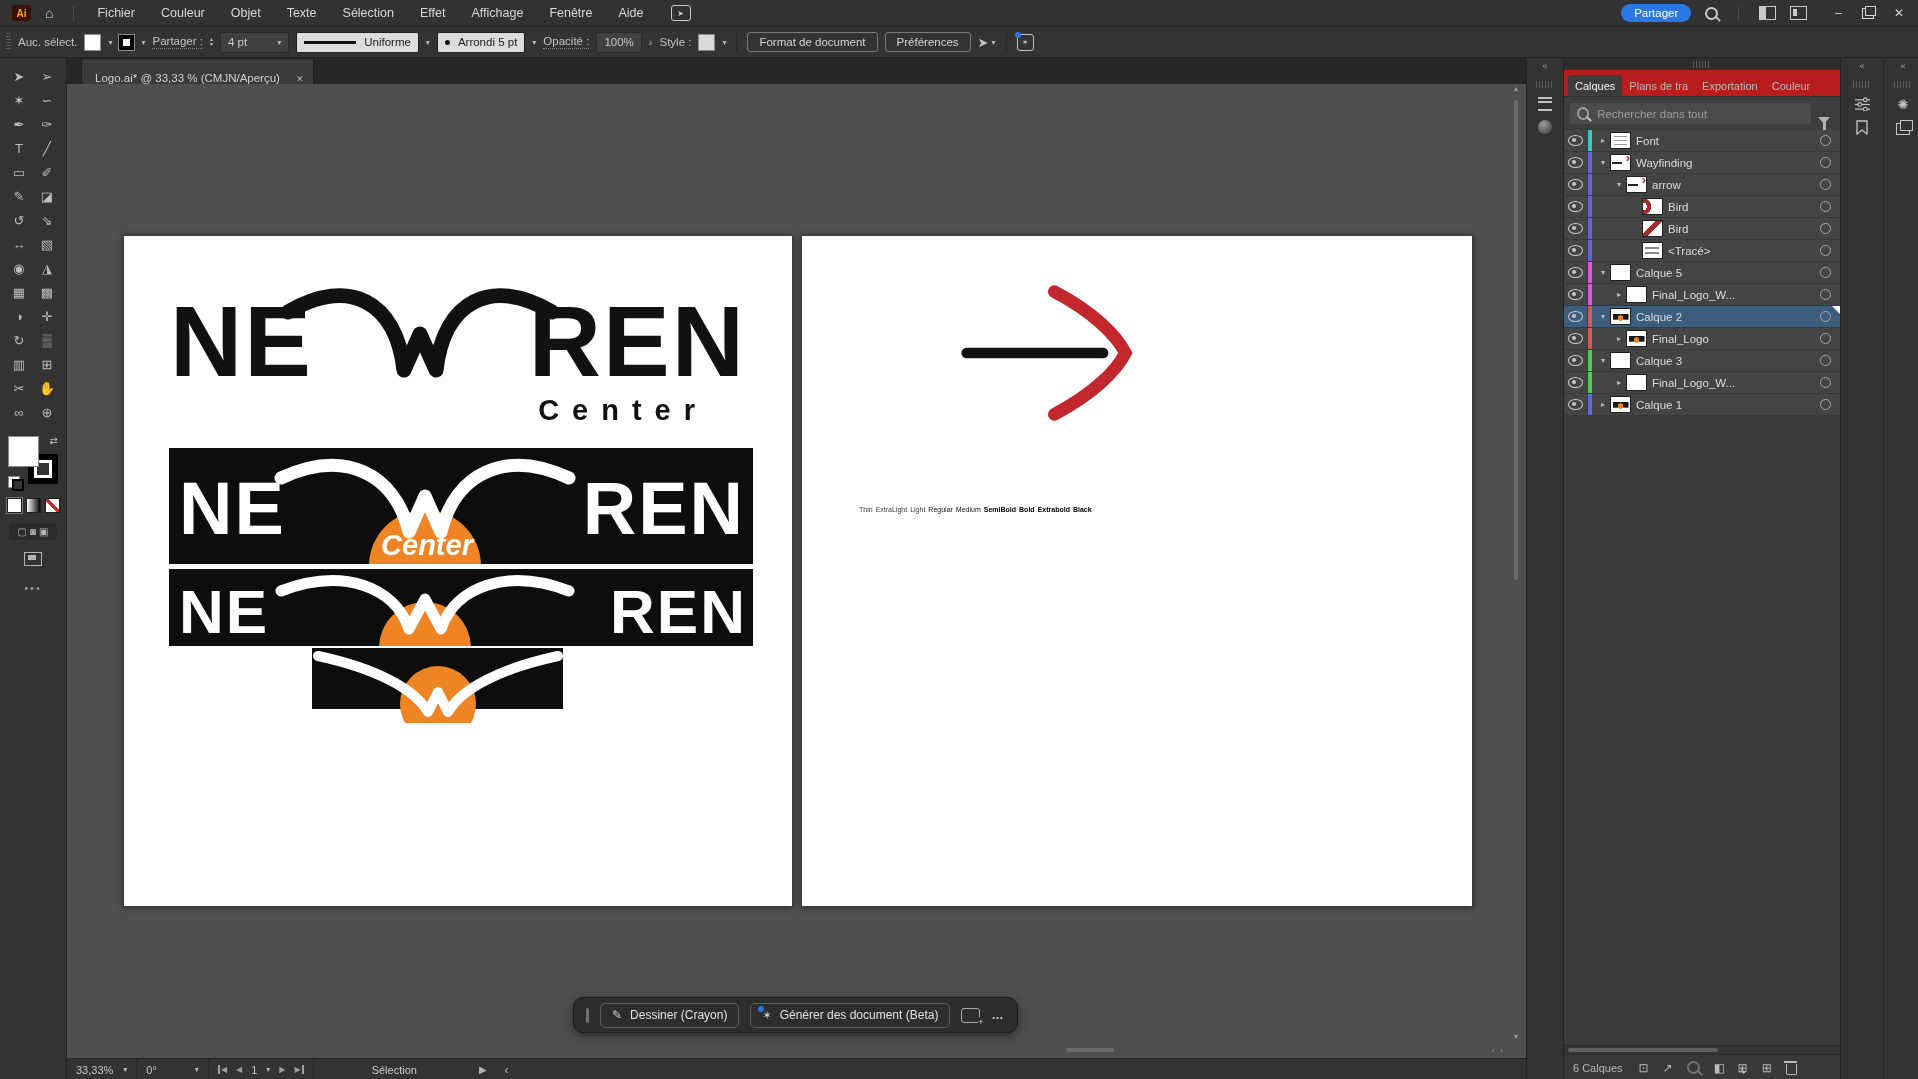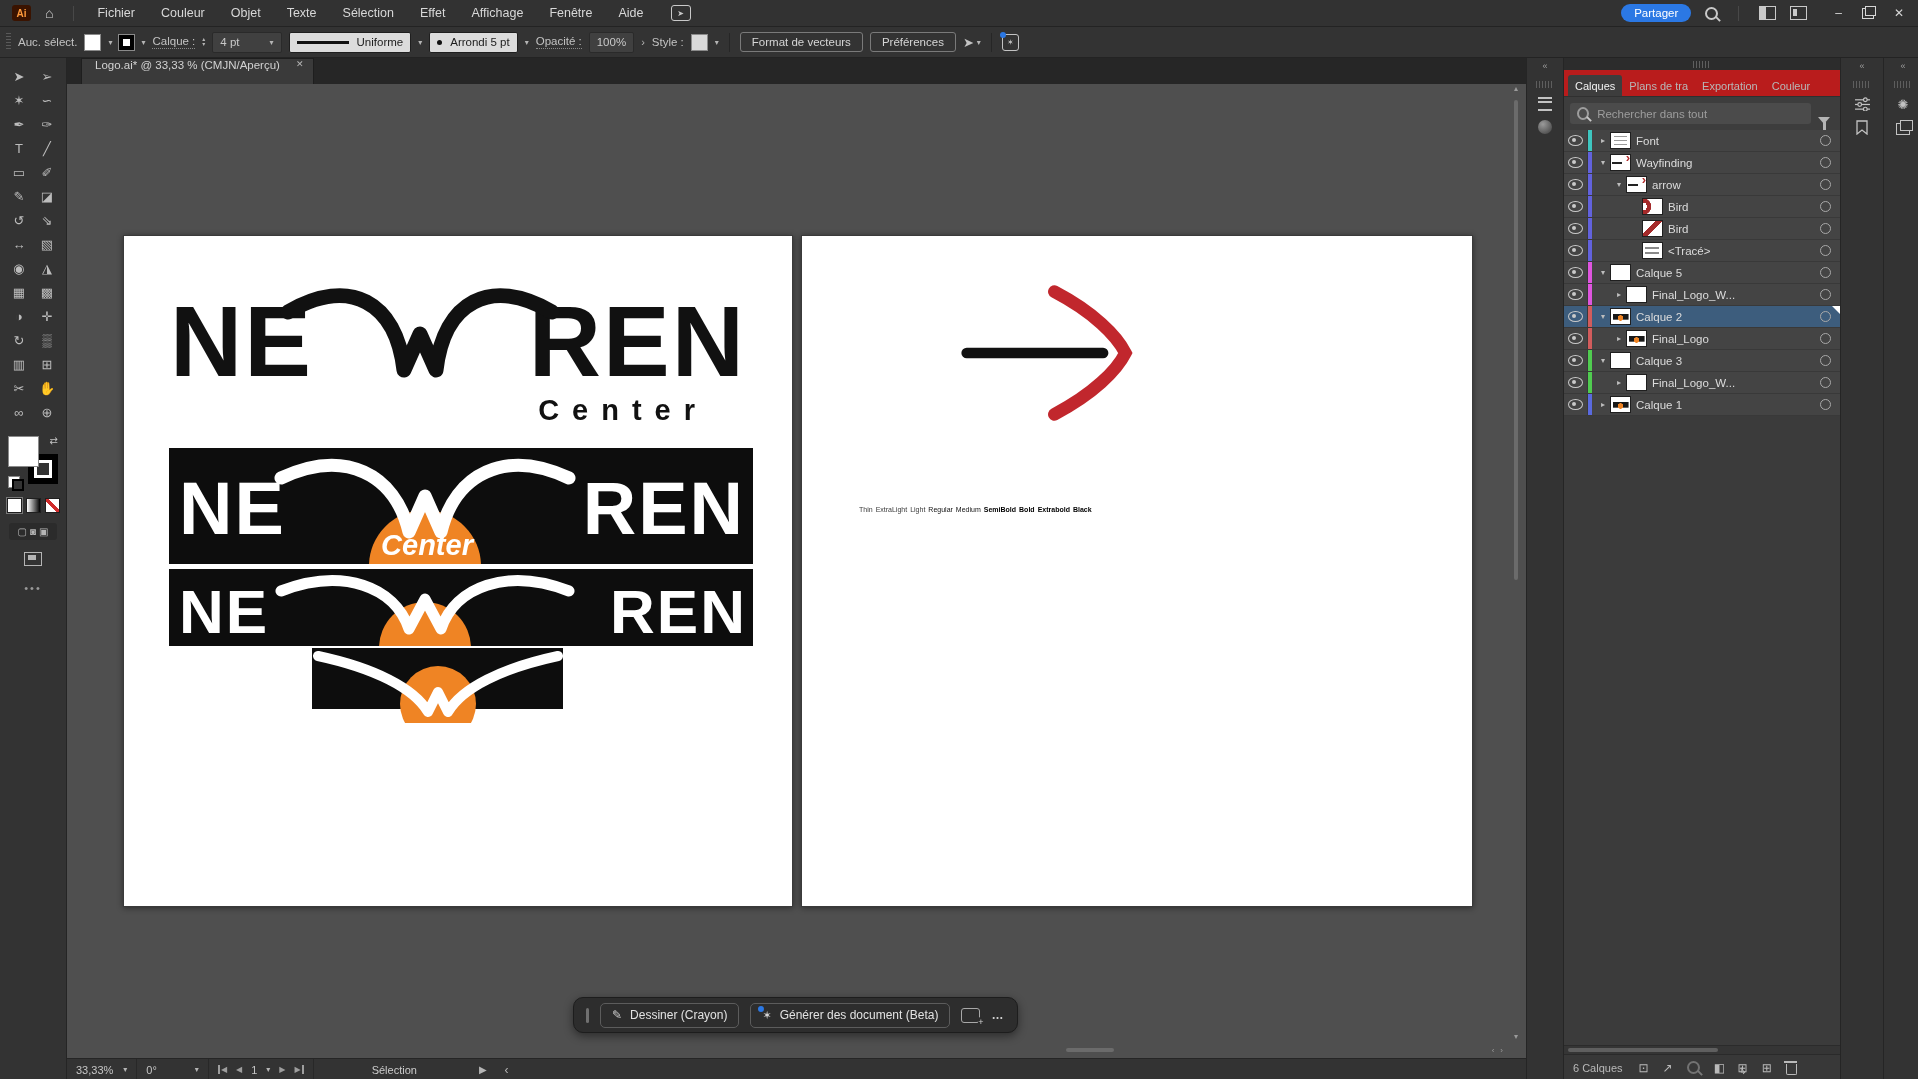--- a/index.html
+++ b/index.html
@@ -64,21 +64,21 @@
   .ms-grad{background:linear-gradient(90deg,#fff,#000)}
   .ms-none{background:#fff;position:relative;overflow:hidden}
   .ms-none::after{content:"";position:absolute;inset:0;background:linear-gradient(45deg,transparent 42%,#cf2b2b 42% 58%,transparent 58%)}
   .draw-modes{width:48px;margin:10px auto 0;display:flex;justify-content:center;gap:3px;background:#2b2b2b;border-radius:3px;padding:3px 0;color:#b5b5b5;font-size:10px}
   .screen-mode{margin:12px auto 0;width:16px;height:12px;border:1px solid #b5b5b5;position:relative}
   .screen-mode::after{content:"";position:absolute;left:3px;top:2px;width:8px;height:5px;background:#b5b5b5}
   .more-dots{text-align:center;color:#9a9a9a;margin-top:16px;letter-spacing:2px;font-size:11px}
   
   .canvas-col{flex:1;display:flex;flex-direction:column;min-width:0}
   .tabstrip{height:26px;background:#262626;display:flex;align-items:flex-end;padding-left:14px;flex:none}
-  .doc-tab{height:25px;background:#3a3a3a;display:flex;align-items:flex-start;gap:16px;padding:0 10px 0 13px;font-size:11.5px;color:#d2d2d2;border:1px solid #1e1e1e;border-bottom:none}
+  .doc-tab{height:25px;background:#3a3a3a;display:flex;align-items:flex-end;gap:16px;padding:0 10px 0 13px;font-size:11.5px;color:#d2d2d2;border:1px solid #1e1e1e;border-bottom:none}
   .tab-close{font-size:9px;color:#b5b5b5}
   .pasteboard{flex:1;position:relative;background:#4f4f4f;overflow:hidden}
   .artboard{position:absolute;background:#fff;border:1px solid #3a3a3a;box-shadow:0 1px 6px rgba(0,0,0,.45)}
   #artboard1{left:56px;top:151px;width:668px;height:670px}
   #artboard2{left:734px;top:151px;width:670px;height:670px}
   .artboard svg{position:absolute}
   svg text{font-family:"Liberation Sans",sans-serif}
   .fw-line{position:absolute;left:57px;top:270px;width:230px;font-size:7px;color:#111;white-space:nowrap}
   .fw-word{margin-right:3px}
   .w100,.w200,.w300{font-weight:normal;color:#3a3a3a}
@@ -204,21 +204,21 @@
     </div>
   </div>
 
   <div class="optionsbar">
     <span class="ob-grip"></span>
     <span class="ob-label">Auc. sélect.</span>
     <span class="sw-fill"></span>
     <span class="chev">▾</span>
     <span class="sw-stroke"></span>
     <span class="chev">▾</span>
-    <span class="ob-label dotted">Calque :</span>
+    <span class="ob-label dotted">Partager :</span>
     <span class="stepper">
         <span>▴</span>
         <span>▾</span>
       </span>
     <span class="ob-field">
         <span>4 pt</span>
         <span class="chev" style="margin-left:22px">▾</span>
       </span>
     <span class="ob-field light">
         <span class="stroke-line"></span>
@@ -232,21 +232,21 @@
     <span class="chev">▾</span>
     <span class="ob-label dotted">Opacité :</span>
     <span class="ob-field">
         <span>100%</span>
       </span>
     <span class="chev" style="font-size:11px">›</span>
     <span class="ob-label">Style :</span>
     <span class="sw-fill" style="background:#d9d9d9"></span>
     <span class="chev">▾</span>
     <span class="vsep"></span>
-    <span class="ob-btn">Format de vecteurs</span>
+    <span class="ob-btn">Format de document</span>
     <span class="ob-btn">Préférences</span>
     <span class="ob-icon">
         <span>➤</span>
         <span class="chev">▾</span>
       </span>
     <span class="vsep"></span>
     <span class="gen-box">
         <span>✶</span>
       </span>
   </div>

